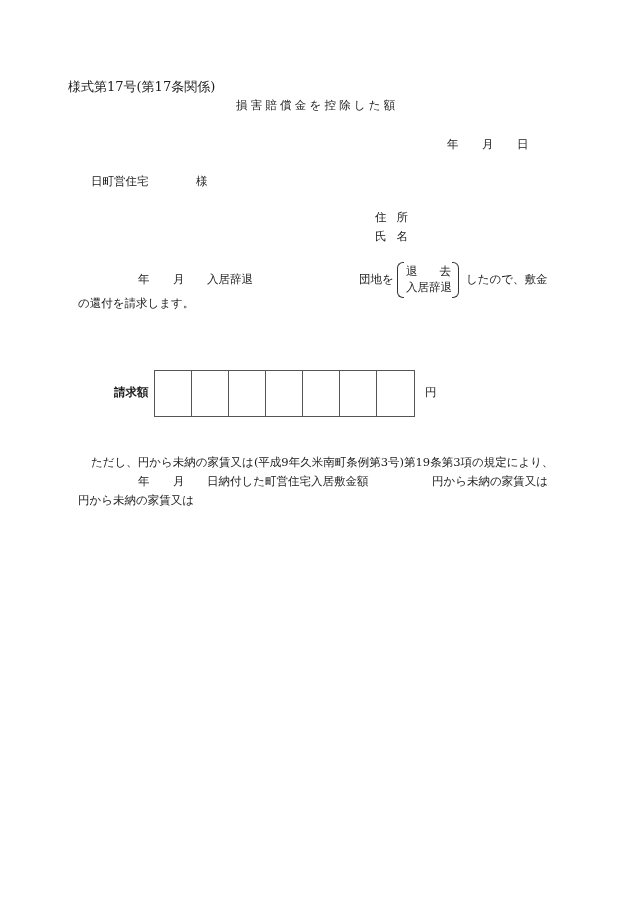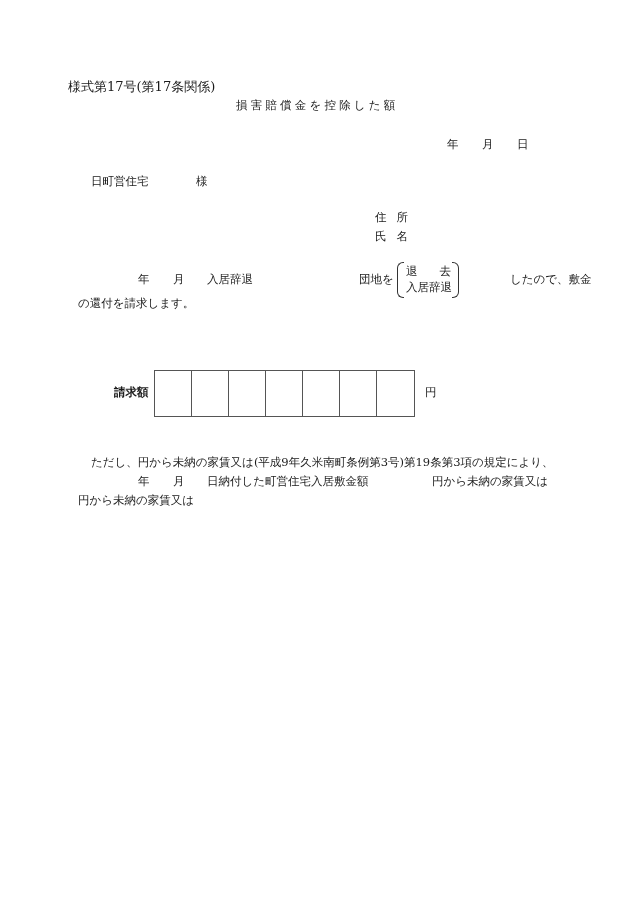--- a/index.html
+++ b/index.html
@@ -53,21 +53,21 @@
       border-radius: 6px 0 0 6px;
     }
     .bracket .br-right {
       right: 0;
       border-left: none;
       border-radius: 0 6px 6px 0;
     }
     .bracket .opt1 { position: absolute; left: 9px; top: 4px; font-size: 11.5px; line-height: 1; }
     .bracket .opt1b { position: absolute; right: 8px; top: 4px; font-size: 11.5px; line-height: 1; }
     .bracket .opt2 { position: absolute; left: 9px; top: 20px; font-size: 11.5px; line-height: 1; }
-    .b-after { left: 466px; top: 274px; font-size: 11.5px; margin-left: 44px; }
+    .b-after { left: 466px; top: 274px; font-size: 11.5px; }
     .body-line2 { left: 78px; top: 298px; font-size: 11.5px; }
 
     .amount-label { left: 114px; top: 387px; font-size: 11.5px; font-weight: bold; }
     .amount-grid {
       position: absolute;
       left: 154px;
       top: 370px;
       height: 45px;
       display: flex;
       border: 1.2px solid #555;

